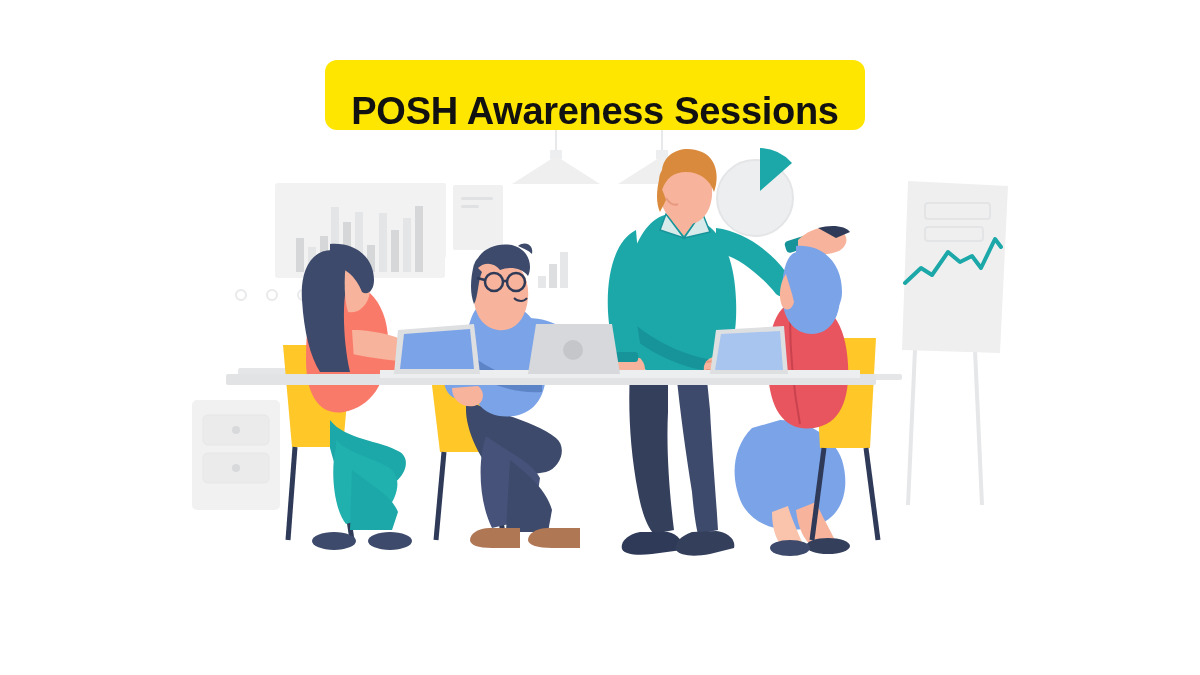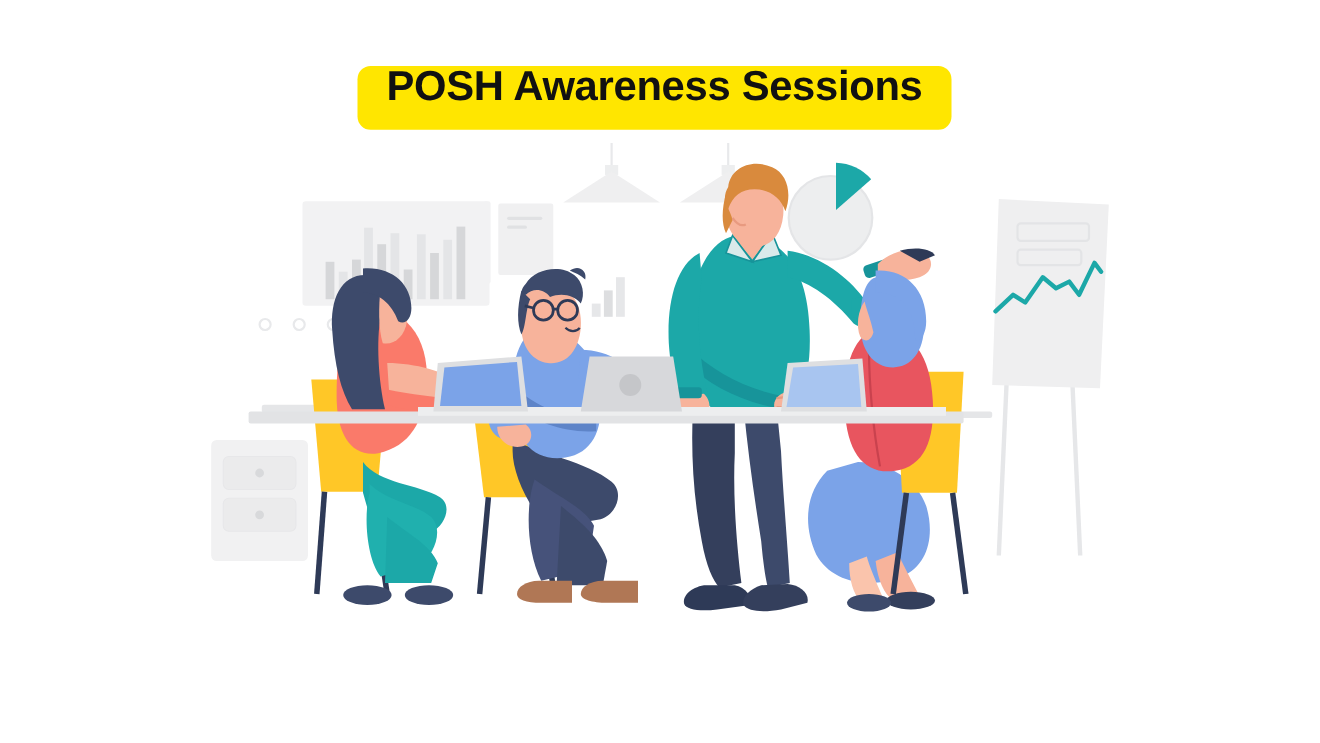--- a/index.html
+++ b/index.html
@@ -9,24 +9,24 @@
     font-family:"Liberation Sans", sans-serif;
     overflow:hidden;
     position:relative;
   }
   #stage{position:relative;width:1200px;height:675px;background:#fff;overflow:hidden;}
 
   
   #title-banner{
     position:absolute;
     left:325px; top:60px;
-    width:540px; height:58px;
+    width:540px; height:70px;
     background:#FFE600;
     border-radius:12px;
-    display:flex;align-items:flex-start;justify-content:center;
+    display:flex;align-items:flex-end;justify-content:center;
   }
   #title-text{
     font-family:"Liberation Sans", sans-serif;
     font-size:38px;
     font-weight:bold;
     color:#111111;
     letter-spacing:-0.3px;
     white-space:nowrap;
     line-height:1;
   }

